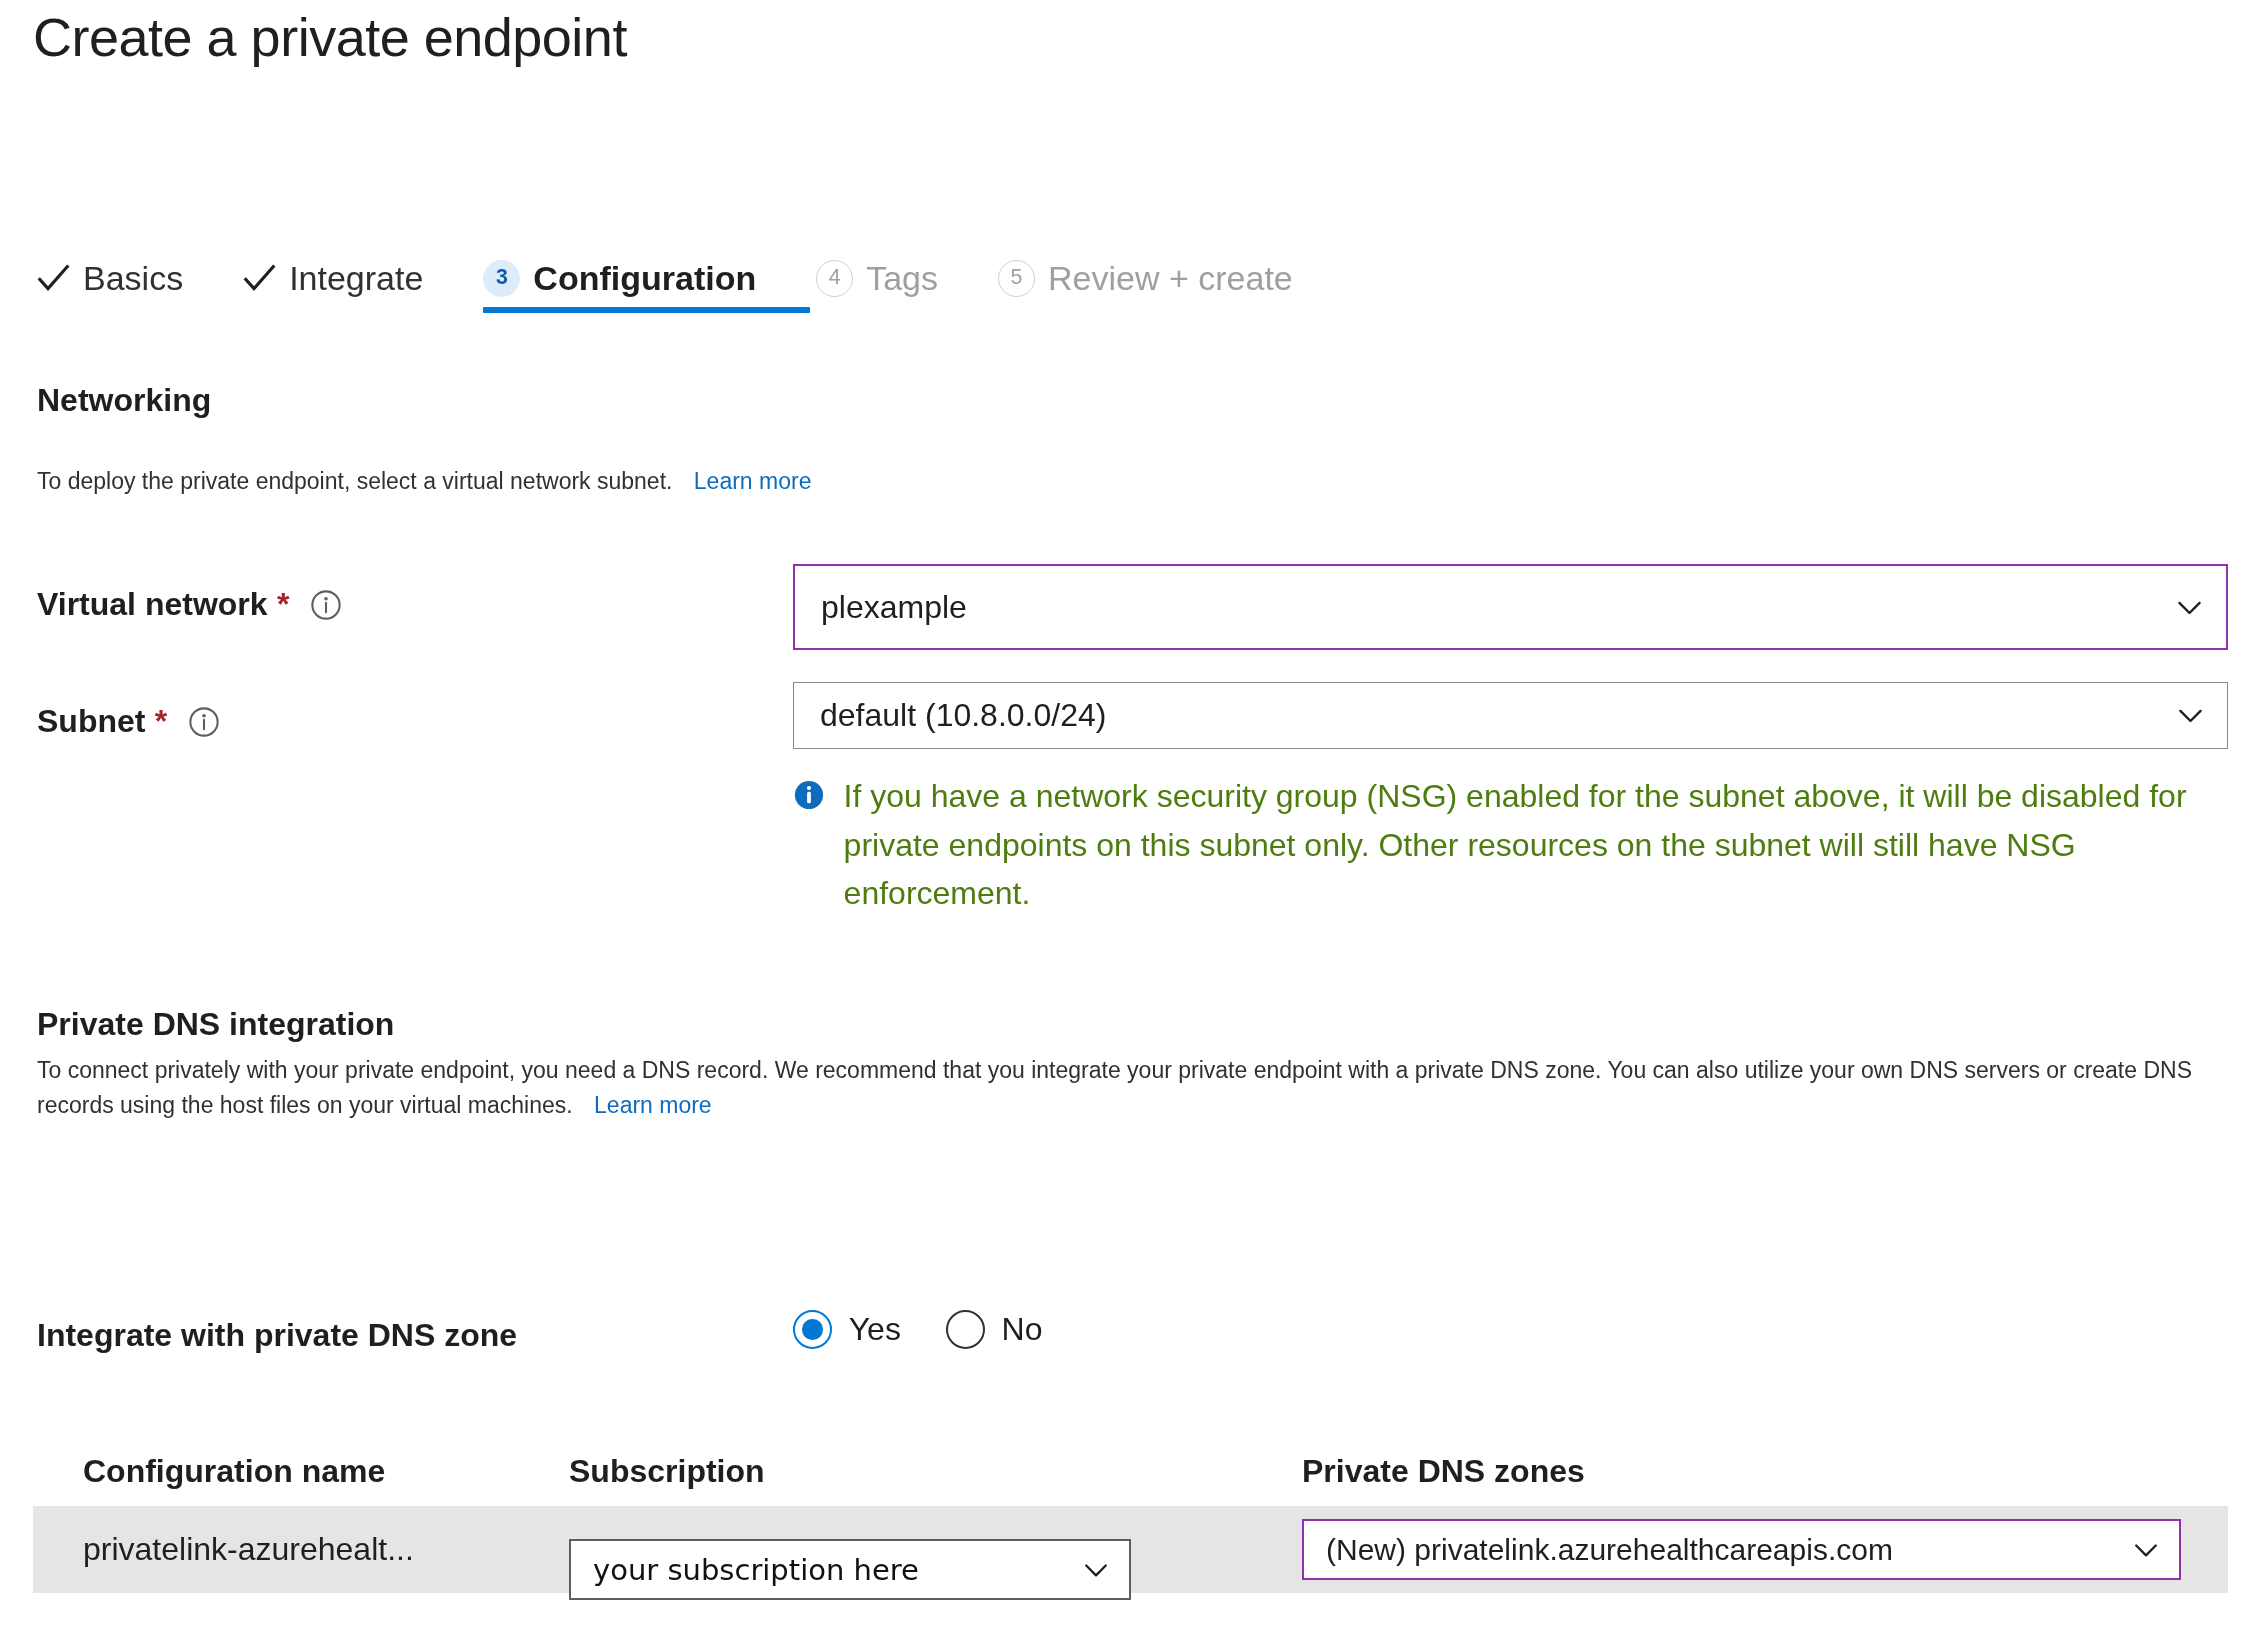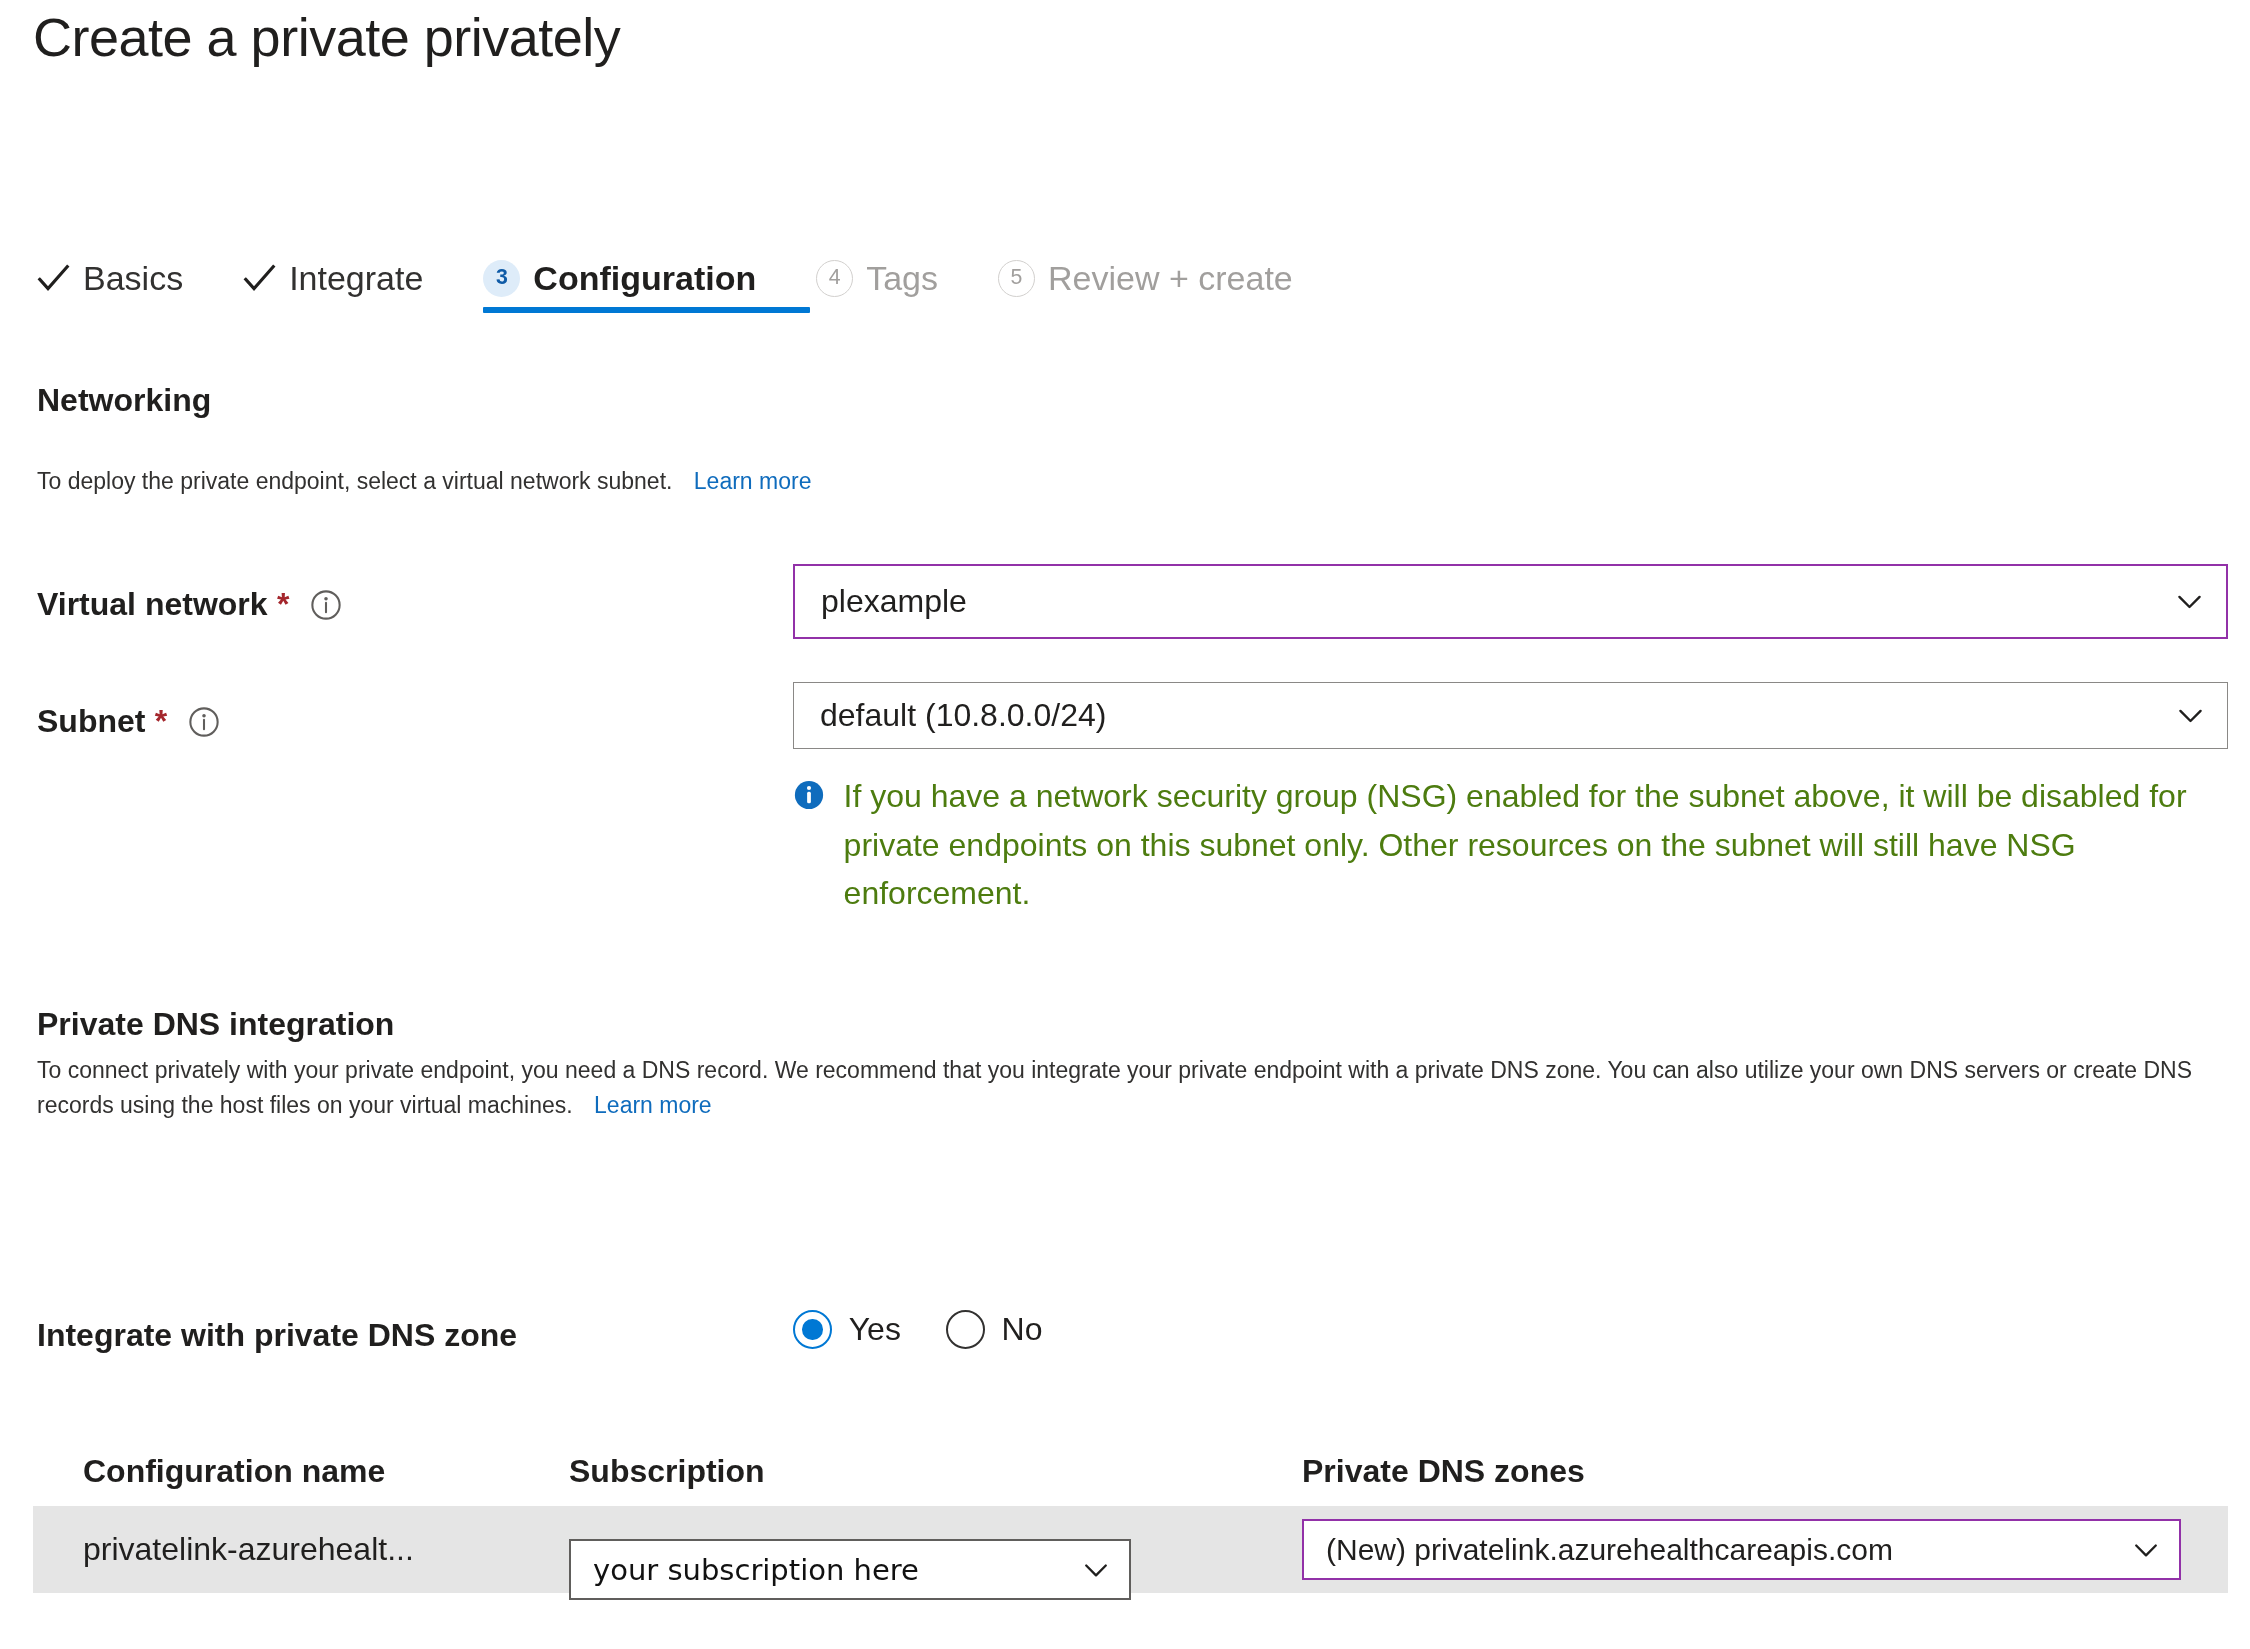--- a/index.html
+++ b/index.html
@@ -278,21 +278,21 @@
     color: #111111;
   }
   .w-sub { width: 562px; margin-top: 40px; }
   .w-zones { width: 879px; text-align: right; }
 </style>
 </head>
 <body>
 
 <div class="page">
 
-  <div class="page-title">Create a private privately</div>
+  <div class="page-title">Create a private endpoint</div>
 
   <div class="tabs">
 
     <div class="tab done">
       <span class="check-icon">
         <svg width="33" height="33" viewBox="0 0 36 36">
             <path d="M3 19 L12 29 L33 5" fill="none" stroke="#201f1e" stroke-width="3.4" stroke-linecap="square"></path>
           </svg>
       </span>
       <span class="tab-label">Basics</span>
@@ -336,21 +336,21 @@
     <span class="req-star">*</span>
     <span class="info-icon">
       <svg width="32" height="32" viewBox="0 0 34 34">
         <circle cx="17" cy="17" r="14.5" fill="none" stroke="#605e5c" stroke-width="2.2"></circle>
         <circle cx="17" cy="10.4" r="1.9" fill="#605e5c"></circle>
         <path d="M17 14.6 V24.6" stroke="#605e5c" stroke-width="2.2" stroke-linecap="round"></path>
       </svg>
     </span>
   </div>
 
-  <div class="combo purple" style="left:793px; top:564px; width:1435px; height:75px;">
+  <div class="combo purple" style="left:793px; top:564px; width:1435px; height:86px;">
     <span class="combo-text">plexample</span>
     <span class="chev">
       <svg width="33" height="33" viewBox="0 0 36 36">
           <path d="M7 13 L18 24 L29 13" fill="none" stroke="#201f1e" stroke-width="2.6" stroke-linecap="round" stroke-linejoin="round"></path>
         </svg>
     </span>
   </div>
 
   <div class="field-label" style="left:37px; top:703px;">
     <span>Subnet</span>

